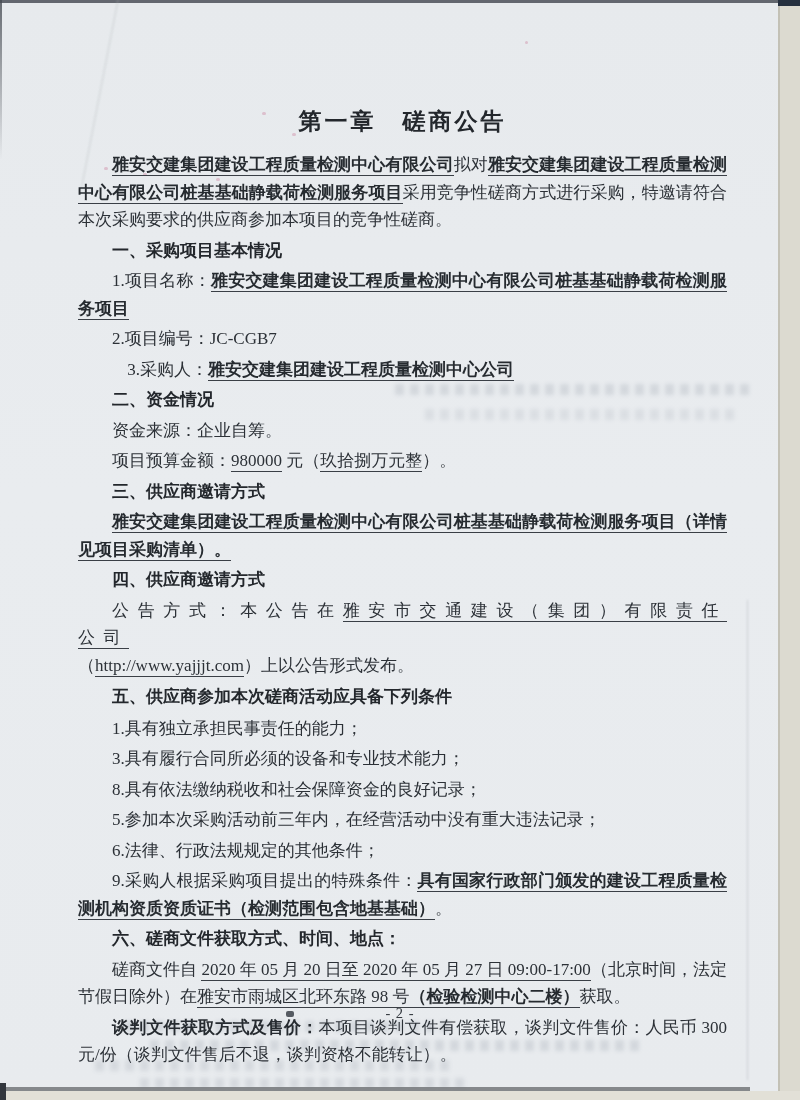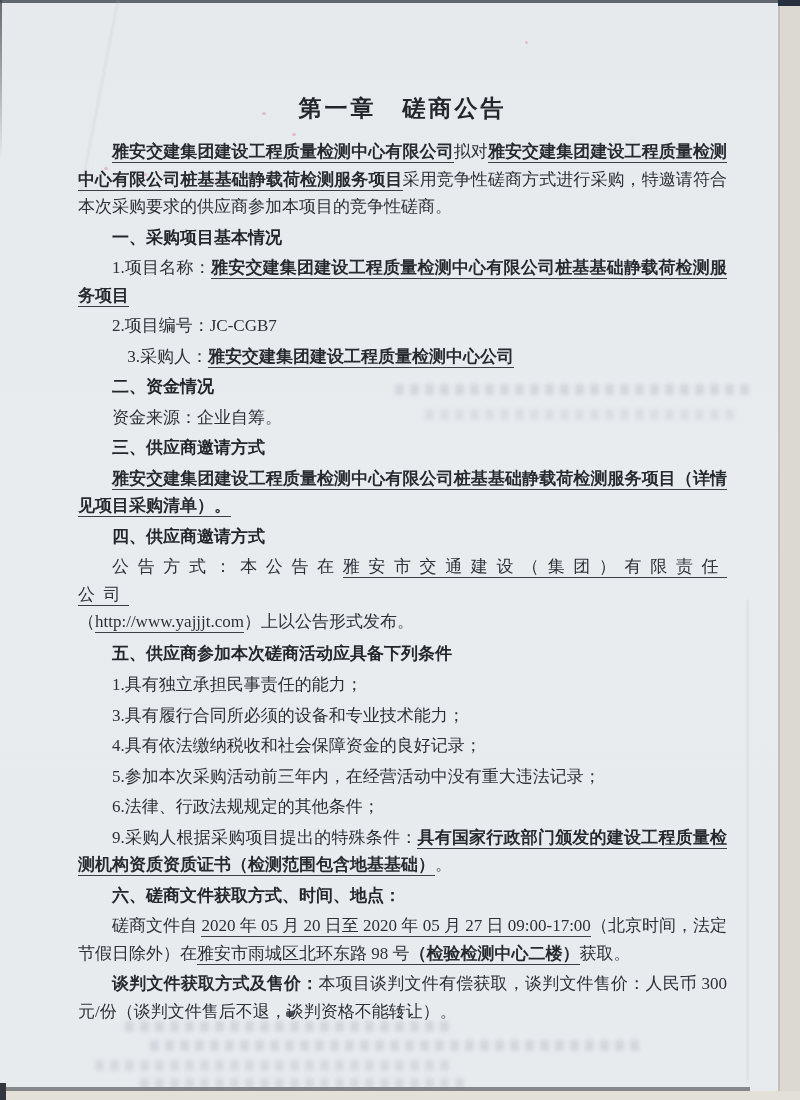--- a/index.html
+++ b/index.html
@@ -36,21 +36,21 @@
   .sm4{top:1040px;left:150px;width:495px;}
   .sm5{top:1060px;left:95px;width:355px;opacity:.4;}
   .sm6{top:1078px;left:140px;width:330px;opacity:.4;}
   .dot{position:absolute;border-radius:2px;}
   .inkdot{left:286px;top:1011px;width:8px;height:6px;background:#3c4249;opacity:.85;}
   .pink{background:#d49db2;opacity:.55;width:4px;height:3px;}
   .pk1{left:104px;top:167px;}.pk2{left:143px;top:173px;}.pk3{left:216px;top:178px;}
   .pk4{left:262px;top:112px;}.pk5{left:292px;top:133px;}.pk6{left:525px;top:41px;width:3px;height:3px;}
   
   .content{
-    position:absolute;left:75px;top:91px;width:655px;
+    position:absolute;left:75px;top:104px;width:655px;
     color:#2c3137;font-size:17px;line-height:27.5px;text-align:justify;
   }
   .title{
     text-align:center;font-size:23px;line-height:34px;font-weight:700;
     letter-spacing:3px;margin:0 0 13px 0;color:#23272c;
     font-family:"Liberation Sans","DejaVu Sans",sans-serif;
   }
   p{margin:3px;text-indent:2em;}
   .hd{font-weight:700;color:#23272c;font-family:"Liberation Sans","DejaVu Sans",sans-serif;}
   .b{font-weight:700;font-family:"Liberation Sans","DejaVu Sans",sans-serif;color:#262b30;}
@@ -99,34 +99,35 @@
     <p><span>1.项目名称：</span><span class="b u">雅安交建集团建设工程质量检测中心有限公司桩基基础静载荷检测服务项目</span></p>
 
     <p><span>2.项目编号：</span><span>JC-CGB7</span></p>
 
     <p class="item3"><span>3.采购人：</span><span class="b u">雅安交建集团建设工程质量检测中心公司</span></p>
 
     <p class="hd">二、资金情况</p>
 
     <p>资金来源：企业自筹。</p>
 
+    <p><span>项目预算金额：</span><span class="u">980000</span><span> 元（</span><span class="u">玖拾捌万元整</span><span>）。</span></p>
 
     <p class="hd">三、供应商邀请方式</p>
 
     <p><span class="b u">雅安交建集团建设工程质量检测中心有限公司桩基基础静载荷检测服务项目（详情见项目采购清单）。</span></p>
 
     <p class="hd">四、供应商邀请方式</p>
 
     <p><span class="sp">公告方式：本公告在</span><span class="sp u">雅安市交通建设（集团）有限责任公司</span><br><span>（</span><span class="u">http://www.yajjjt.com</span><span>）上以公告形式发布。</span></p>
 
     <p class="hd mt4">五、供应商参加本次磋商活动应具备下列条件</p>
 
     <p class="mt4">1.具有独立承担民事责任的能力；</p>
     <p>3.具有履行合同所必须的设备和专业技术能力；</p>
-    <p>4.具有依法缴纳税收和社会保障资金的良好记录；</p>
+    <p>8.具有依法缴纳税收和社会保障资金的良好记录；</p>
     <p>5.参加本次采购活动前三年内，在经营活动中没有重大违法记录；</p>
     <p>6.法律、行政法规规定的其他条件；</p>
 
     <p><span>9.采购人根据采购项目提出的特殊条件：</span><span class="b u">具有国家行政部门颁发的建设工程质量检测机构资质资质证书（检测范围包含地基基础）</span><span>。</span></p>
 
     <p class="hd">六、磋商文件获取方式、时间、地点：</p>
 
     <p><span>磋商文件自 </span><span class="u">2020 年 05 月 20 日至 2020 年 05 月 27 日 09:00-17:00</span><span>（北京时间，法定节假日除外）在</span><span class="u">雅安市雨城区北环东路 98 号</span><span class="b u">（检验检测中心二楼）</span><span>获取。</span></p>
 
     <p><span class="b">谈判文件获取方式及售价：</span><span>本项目谈判文件有偿获取，谈判文件售价：人民币 300 元/份（谈判文件售后不退，谈判资格不能转让）。</span></p>

